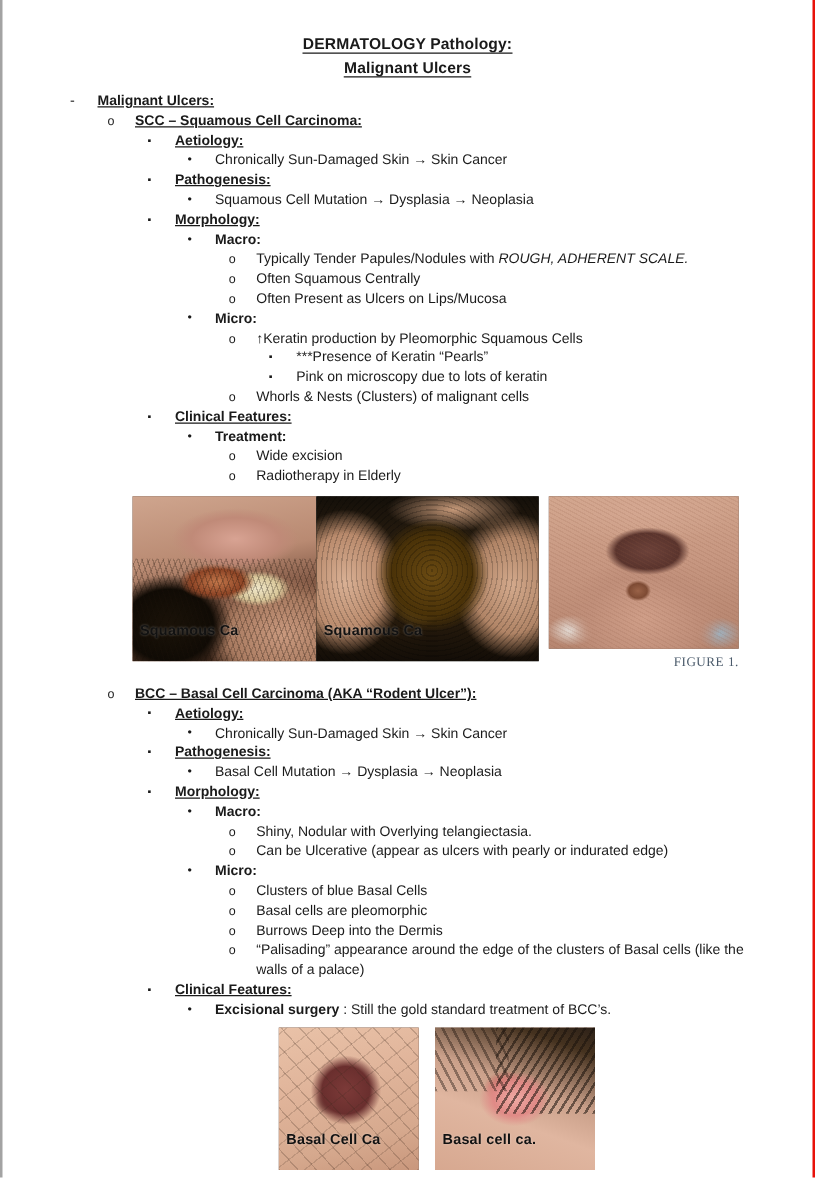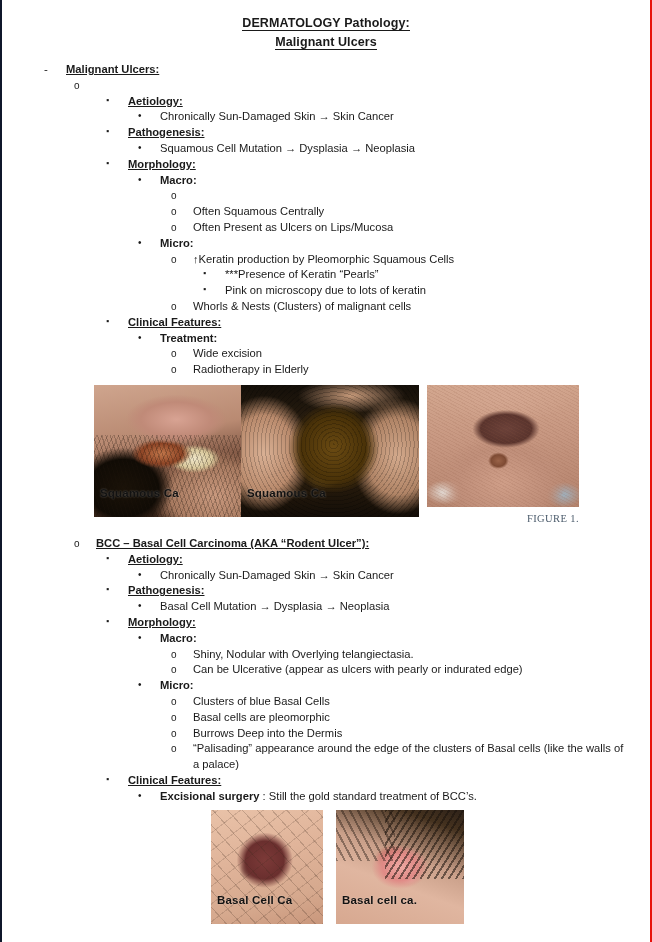--- a/index.html
+++ b/index.html
@@ -12,23 +12,23 @@
     width: 652px; height: 942px;
     font-family: "Liberation Sans", sans-serif;
     color: #1a1a1a;
     overflow: hidden;
     position: relative;
   }
   .page {
     position: relative;
     width: 652px; height: 942px;
     background: #fff;
-    border-left: 2px solid #0f172a;
+    border-left: 2px solid #a3a3a3;
     border-right: 2px solid #e8110a;
-    padding: 4px;
+    padding: 16px;
   }
 
   
   .title-block {
     text-align: center;
     padding-top: 10px;
   }
   .title-line {
     font-weight: bold;
     font-size: 12.5px;
@@ -231,20 +231,21 @@
 
   <div class="outline">
 
     <div class="row lvl1">
       <span class="bullet dash">-</span>
       <span class="txt bu">Malignant Ulcers:</span>
     </div>
 
     <div class="row lvl2">
       <span class="bullet circ">o</span>
+      <span class="txt bu">SCC – Squamous Cell Carcinoma:</span>
     </div>
 
     <div class="row lvl3">
       <span class="bullet sq">▪</span>
       <span class="txt bu">Aetiology:</span>
     </div>
     <div class="row lvl4">
       <span class="bullet dot">•</span>
       <span class="txt">Chronically Sun-Damaged Skin → Skin Cancer</span>
     </div>
@@ -262,20 +263,21 @@
       <span class="bullet sq">▪</span>
       <span class="txt bu">Morphology:</span>
     </div>
 
     <div class="row lvl4">
       <span class="bullet dot">•</span>
       <span class="txt b">Macro:</span>
     </div>
     <div class="row lvl5">
       <span class="bullet circ">o</span>
+      <span class="txt"><span>Typically Tender Papules/Nodules with </span><span class="it">ROUGH, ADHERENT SCALE.</span></span>
     </div>
     <div class="row lvl5">
       <span class="bullet circ">o</span>
       <span class="txt">Often Squamous Centrally</span>
     </div>
     <div class="row lvl5">
       <span class="bullet circ">o</span>
       <span class="txt">Often Present as Ulcers on Lips/Mucosa</span>
     </div>
 

